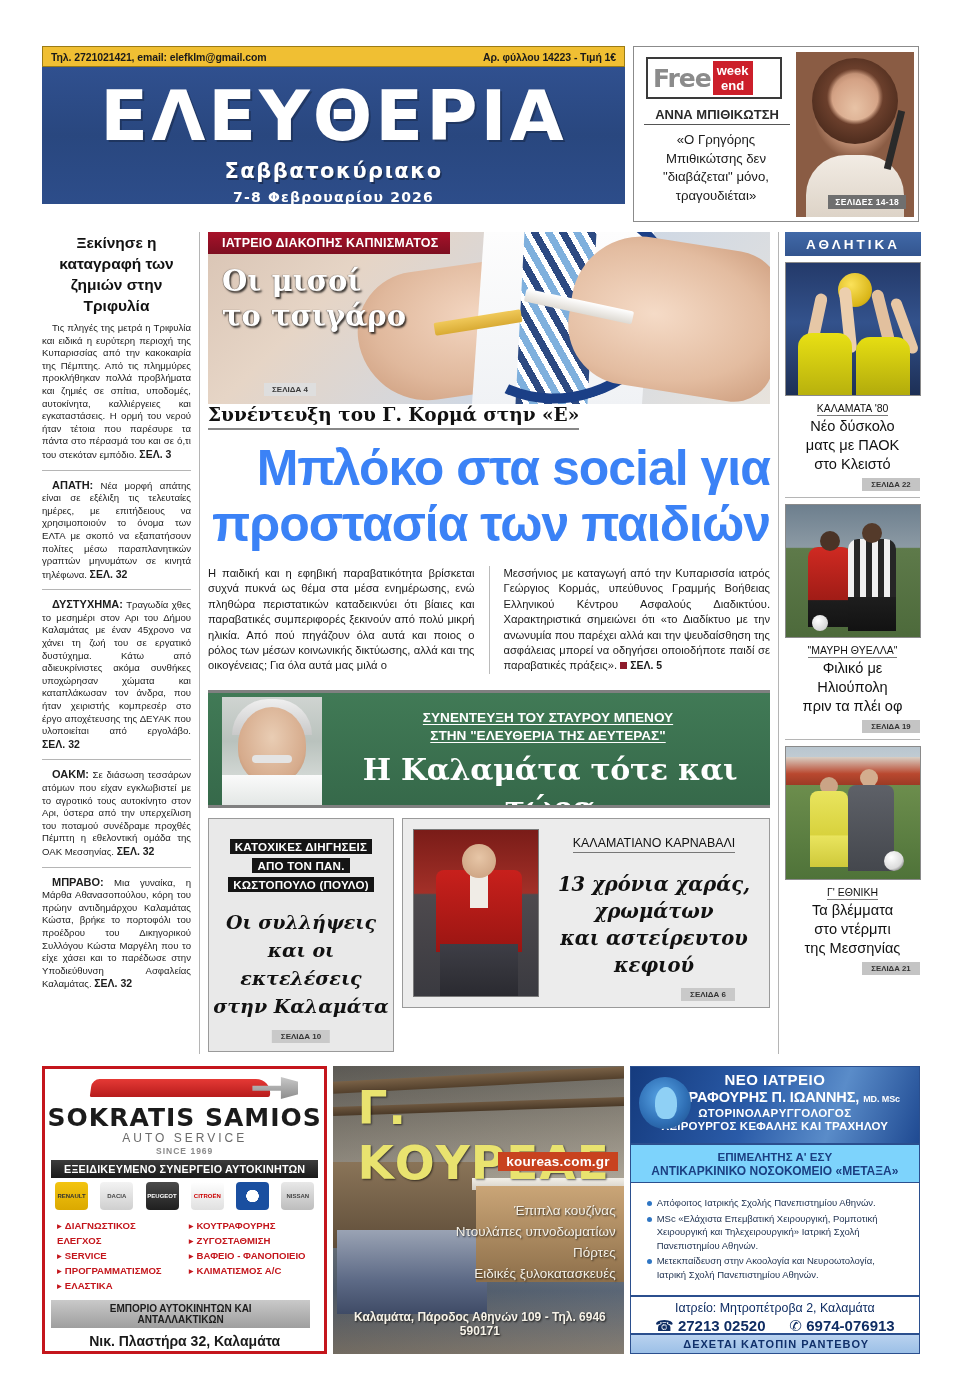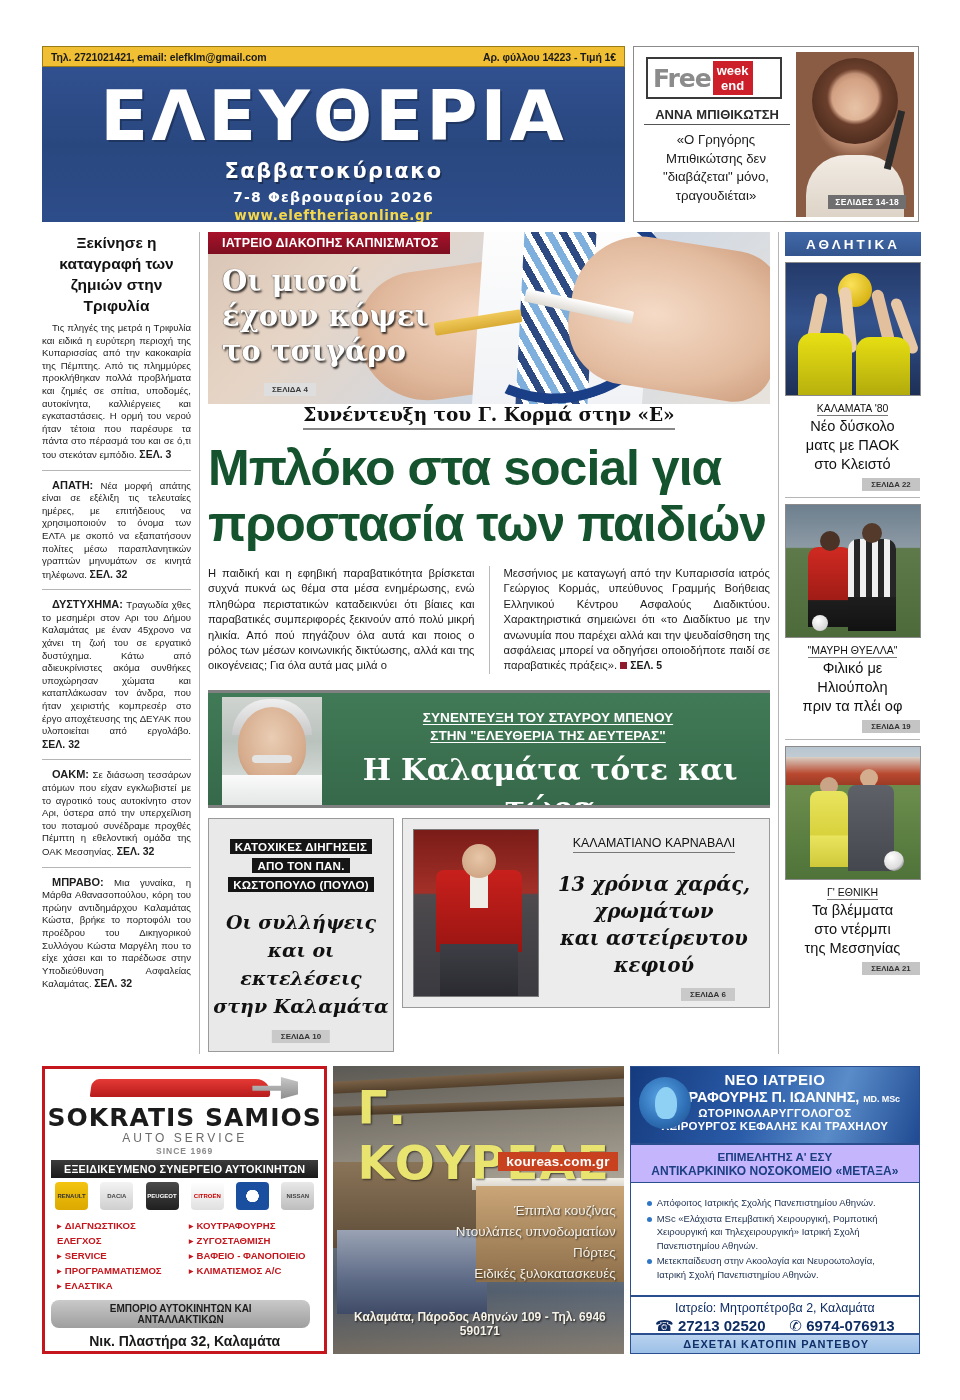--- a/index.html
+++ b/index.html
@@ -30,21 +30,21 @@
     font-size: 10.5px;
     font-weight: bold;
     color: #1a1a1a;
     letter-spacing: -0.1px;
   }
 
   
   .masthead {
     position: absolute;
     left: 42px; top: 67px;
-    width: 583px; height: 155px;
+    width: 583px; height: 137px;
     background: #2b4b8f;
     background: linear-gradient(180deg,#30508f 0%, #29477f 50%, #2d4d8a 100%);
     overflow: hidden;
     text-decoration: underline;
   }
   .mast-logo {
     position: absolute;
     left: 0; top: 8px;
     width: 583px;
     text-align: center;
@@ -307,38 +307,38 @@
   }
   .lp-tag {
     position:absolute; left: 56px; bottom: 8px;
     z-index: 6;
     background: #dedede;
     color: #3a3a3a;
     font-size: 8px;
     font-weight: bold;
     padding: 2px 8px;
   }
-  .hl-kicker-wrap { text-align:center; }
+  .hl-kicker-wrap { text-align:left; }
   .hl-kicker-inner {
     display: inline-block;
     border-bottom: 2px solid #888;
     padding-bottom: 3px;
     font-family: "DejaVu Serif", serif;
     font-weight: bold;
     font-size: 18.5px;
     color: #111;
   }
   .hl-main {
-    text-align: left;
+    text-align: right;
     font-family: "Liberation Sans", sans-serif;
     font-weight: bold;
     font-size: 50px;
     line-height: 56px;
     letter-spacing: -1px;
-    color: #14532d;
+    color: #3b82f6;
     margin-top: 10px;
   }
 
   
   .lead-cols {
     display: flex;
     margin-top: 14px;
     gap: 14px;
   }
   .lead-col {
@@ -695,21 +695,20 @@
   .ad1-svcs ul { list-style:none; margin:4px; padding:0; flex:1; }
   .ad1-svcs li::before { content:"\25B8"; color:#c4161c; margin-right:3px; }
   .ad1-band2 {
     margin: 3px 14px 0 6px;
     background: linear-gradient(180deg,#c9c9c9 0%, #9e9e9e 100%);
     color:#1c1c1c;
     text-align:center;
     font-size: 10px;
     font-weight: bold;
     padding: 3px 16px;
-    border-radius: 8px;
   }
   .ad1-addr {
     text-align:center; font-size: 14px; font-weight:bold; color:#1a1a1a; margin-top: 5px;
   }
   .ad1-addr2 {
     text-align:center; font-size: 11px; color:#2a2a2a; margin-top: 1px;
   }
   .ad1-phones {
     display:flex; justify-content:center; gap: 18px;
     margin-top: 5px; font-size: 14px; font-weight:bold; color:#111;
@@ -816,21 +815,21 @@
     width: 22px; height: 32px;
     border-radius: 50% 50% 40% 40%;
     background: #8fd0f5;
   }
   .ad3-neo { text-align:center; font-size: 15px; font-weight:bold; padding-top: 4px; letter-spacing: 0.5px; }
   .ad3-doc { text-align:center; font-size: 14.5px; font-weight:bold; margin-top: 1px; letter-spacing: -0.1px; }
   .ad3-doc small { font-size: 9px; }
   .ad3-spec { text-align:center; font-size: 11.5px; font-weight:bold; margin-top: 2px; letter-spacing: 0.4px; }
   .ad3-spec2 { text-align:center; font-size: 11.5px; font-weight:bold; margin-top: 1px; letter-spacing: 0.2px; }
   .ad3-mid {
-    background: #c4b5fd;
+    background: #7dd3fc;
     border-top: 2px solid #2b4f8e;
     padding: 5px 0 4px 0;
     text-align:center;
     color: #1b3f82;
   }
   .ad3-mid .l1 { font-size: 11.6px; font-weight: bold; }
   .ad3-mid .l2 { font-size: 12px; font-weight: bold; margin-top: 1px; }
   .ad3-bullets {
     border-top: 1px solid #2b4f8e;
     padding: 5px 8px 5px 8px;
@@ -932,21 +931,20 @@
       <div class="lp-shirt"></div>
       <div class="lp-tie"></div>
       <div class="lp-stetho1"></div>
       <div class="lp-stetho2"></div>
       <div class="lp-hand-r"></div>
       <div class="lp-cig-a"></div>
       <div class="lp-cig-b"></div>
       <div class="lp-kicker">ΙΑΤΡΕΙΟ ΔΙΑΚΟΠΗΣ ΚΑΠΝΙΣΜΑΤΟΣ</div>
       <div class="lp-title">
         <div>Οι μισοί</div>
-        <div>έχουν κόψει</div>
         <div>το τσιγάρο</div>
       </div>
       <div class="lp-tag">ΣΕΛΙΔΑ 4</div>
     </div>
 
     <div class="hl-kicker-wrap">
       <span class="hl-kicker-inner">Συνέντευξη του Γ. Κορμά στην «Ε»</span>
     </div>
     <div class="hl-main">
       <div>Μπλόκο στα social για</div>

